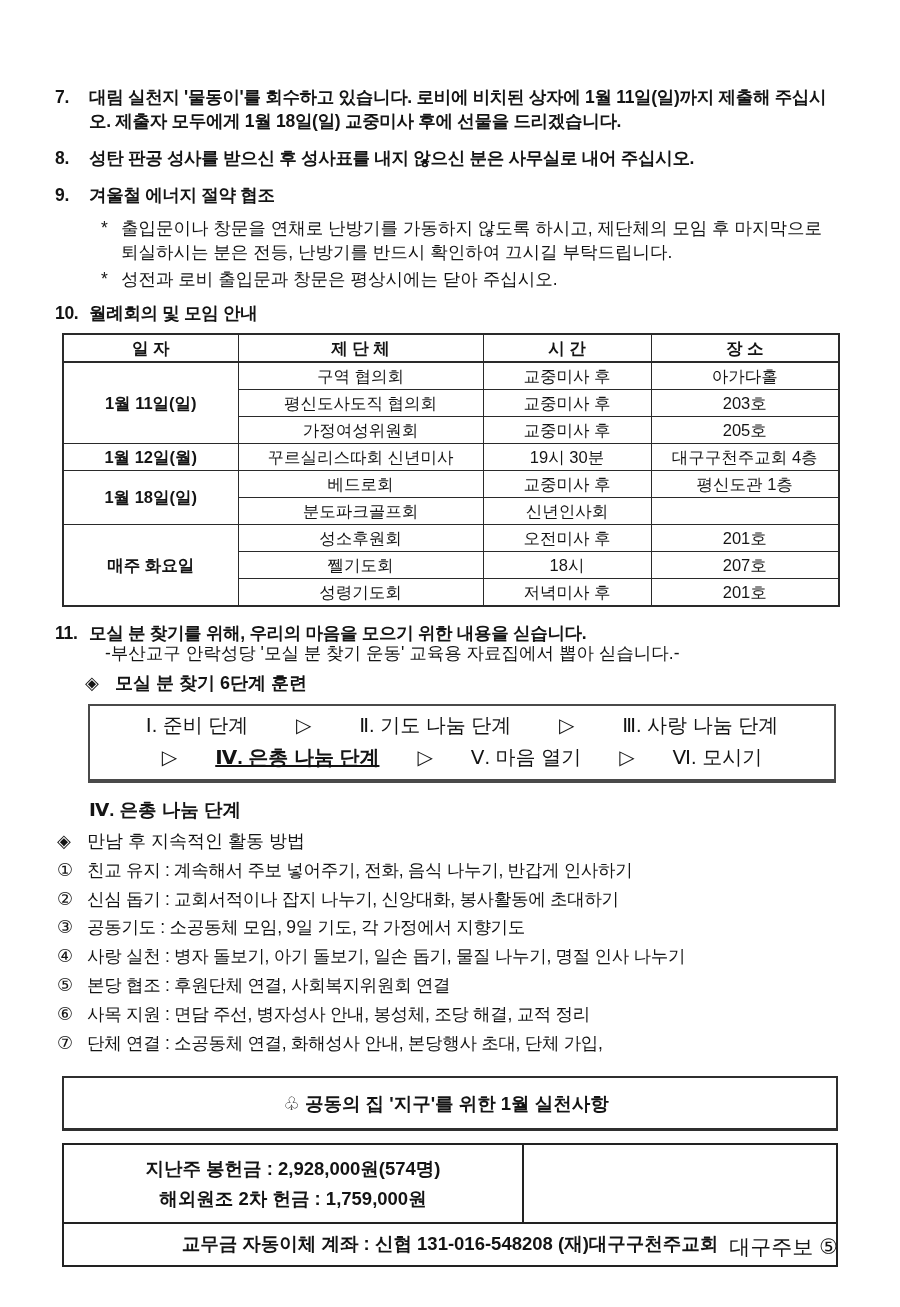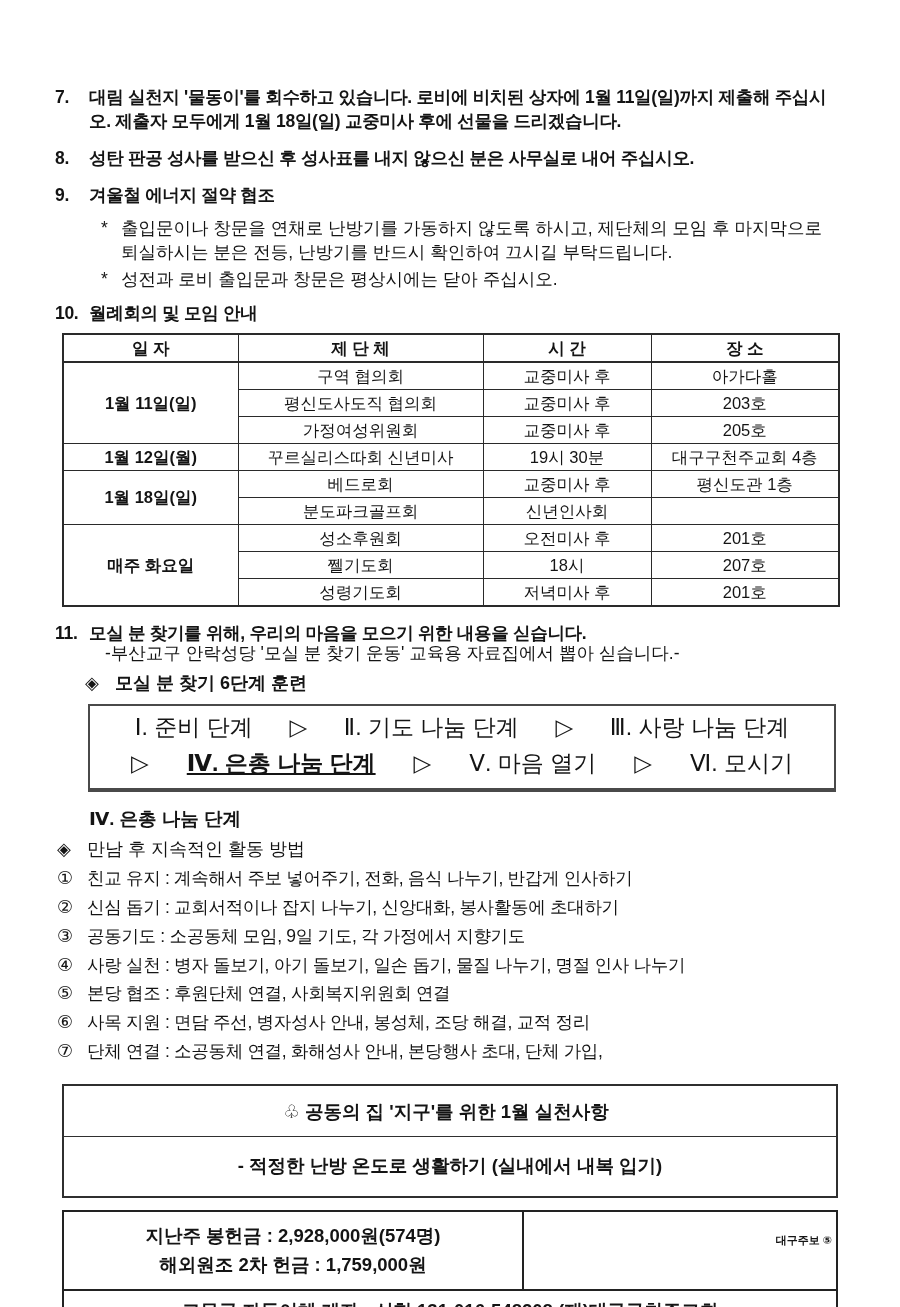--- a/index.html
+++ b/index.html
@@ -26,21 +26,21 @@
   table.meet td.date{font-weight:600;}
   .c1{width:175px;} .c2{width:245px;} .c3{width:168px;} .c4{width:188px;}
 
   
   .subtitle{margin:-8px 0 6px 50px;font-weight:400;}
   .training-line{display:flex;margin:0 0 8px 30px;font-weight:700;font-size:18px;}
   .training-line .mk{flex:0 0 30px;}
 
   
   .stage-box{width:748px;margin:0 0 14px 33px;border:2px solid #4a4a4a;border-bottom:4px solid #4a4a4a;
-             padding:6px 8px 8px 8px;font-size:23px;box-sizing:border-box;}
+             padding:6px 8px 8px 8px;font-size:20px;box-sizing:border-box;}
   .stage-row{display:flex;justify-content:space-evenly;align-items:center;}
   .stage-row+.stage-row{margin-top:4px;justify-content:center;gap:38px;}
   .stage-current{font-weight:700;text-decoration:underline;}
 
   
   .grace-heading{margin:2px 0 6px 34px;font-weight:700;font-size:18.5px;}
   .grace-sub{display:flex;margin:0 0 4px 2px;font-size:18px;}
   .grace-sub .mk{flex:0 0 30px;}
   .circ-list{margin-left:2px;}
   .circ-item{display:flex;margin-bottom:4px;letter-spacing:-0.3px;}
@@ -54,21 +54,21 @@
   .pb-title{padding:13px 8px 12px 0;border-bottom:1.5px solid #2f2f2f;}
   .pb-body{padding:16px 0 17px 0;}
 
   
   .finance-box{width:776px;margin:0 0 10px 7px;border:2px solid #222;font-weight:700;
                font-size:18.5px;box-sizing:border-box;}
   .fin-top{display:flex;border-bottom:2px solid #222;gap:20px;}
   .fin-left{flex:0 0 458px;border-right:2px solid #222;text-align:center;padding:9px 0;line-height:1.6;}
   .fin-right{flex:1;display:flex;align-items:center;justify-content:center;}
   .fin-bottom{text-align:center;padding:7px 0 8px 0;}
-  .footer{position:absolute;right:68px;top:1233px;font-size:11px;font-weight:700;}
+  .footer{position:absolute;right:62px;top:1233px;font-size:21px;font-weight:400;}
 </style>
 </head>
 <body>
 
 <div class="page">
 
   <div class="item">
     <span class="num">7.</span>
     <div class="txt">대림 실천지 '물동이'를 회수하고 있습니다. 로비에 비치된 상자에 1월 11일(일)까지 제출해 주십시오. 제출자 모두에게 1월 18일(일) 교중미사 후에 선물을 드리겠습니다.</div>
   </div>
@@ -225,21 +225,20 @@
     <div class="circ-item">
       <span class="mk">⑦</span>
       <div class="txt">
         <div>단체 연결 : 소공동체 연결, 화해성사 안내, 본당행사 초대, 단체 가입,</div>
       </div>
     </div>
   </div>
 
   <div class="practice-box">
     <div class="pb-title">♧ 공동의 집 '지구'를 위한 1월 실천사항</div>
-    <div class="pb-body">- 적정한 난방 온도로 생활하기 (실내에서 내복 입기)</div>
   </div>
 
   <div class="finance-box">
     <div class="fin-top">
       <div class="fin-left">
         <div>지난주 봉헌금 : 2,928,000원(574명)</div>
         <div>해외원조 2차 헌금 : 1,759,000원</div>
       </div>
     </div>
     <div class="fin-bottom">교무금 자동이체 계좌 : 신협 131-016-548208 (재)대구구천주교회</div>

